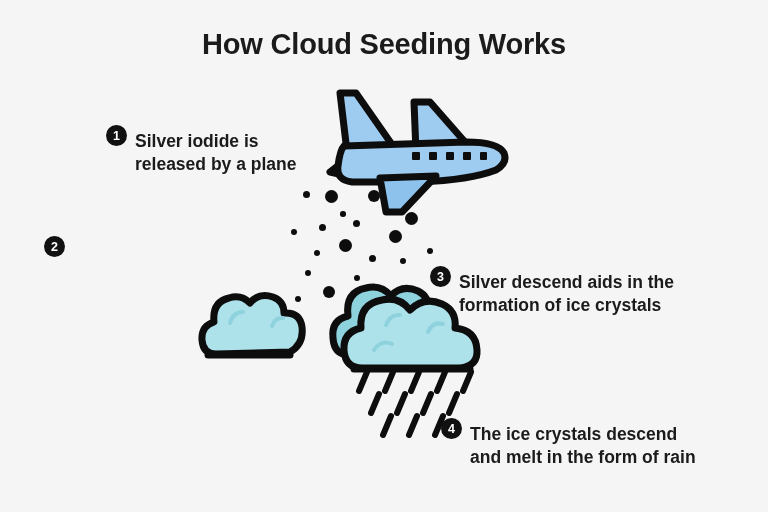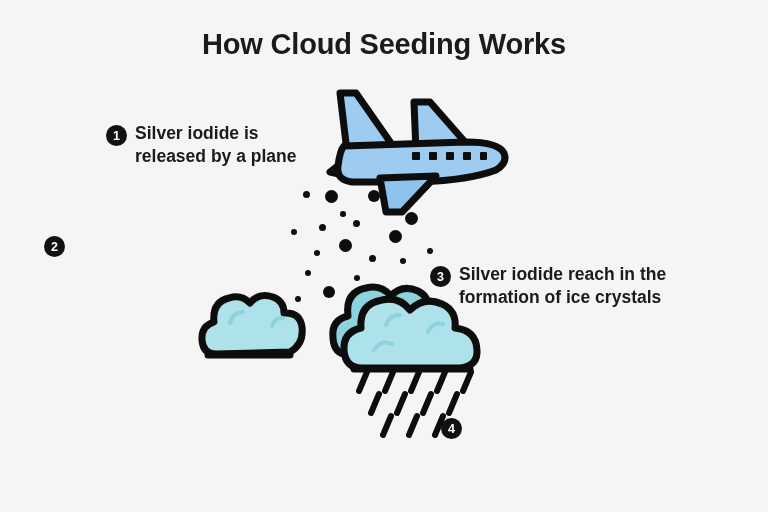--- a/index.html
+++ b/index.html
@@ -53,20 +53,21 @@
     font-family: "Liberation Sans", sans-serif;
   }
   .step-text {
     margin-left: 8px;
     font-size: 17.5px;
     font-weight: bold;
     color: #1b1b1b;
     line-height: 1.33;
     white-space: pre-line;
     font-family: "Liberation Sans", sans-serif;
+    margin-top: 8px;
   }
   #step-1 { left: 106px; top: 122px; }
   #step-2 { left: 44px; top: 233px; }
   #step-3 { left: 430px; top: 263px; }
   #step-4 { left: 441px; top: 415px; }
 
   .art-layer {
     position: absolute;
     left: 0;
     top: 0;
@@ -206,21 +207,23 @@
     <div class="step-text">Silver iodide is
 released by a plane</div>
   </div>
 
   <div class="step" id="step-2">
     <div class="badge">2</div>
   </div>
 
   <div class="step" id="step-3">
     <div class="badge">3</div>
-    <div class="step-text">Silver iodide reach in the
+    <div class="step-text">Silver descend aids in the
 formation of ice crystals</div>
   </div>
 
   <div class="step" id="step-4">
     <div class="badge">4</div>
+    <div class="step-text">The ice crystals descend
+and melt in the form of rain</div>
   </div>
 
 </div>
 
 </body></html>

